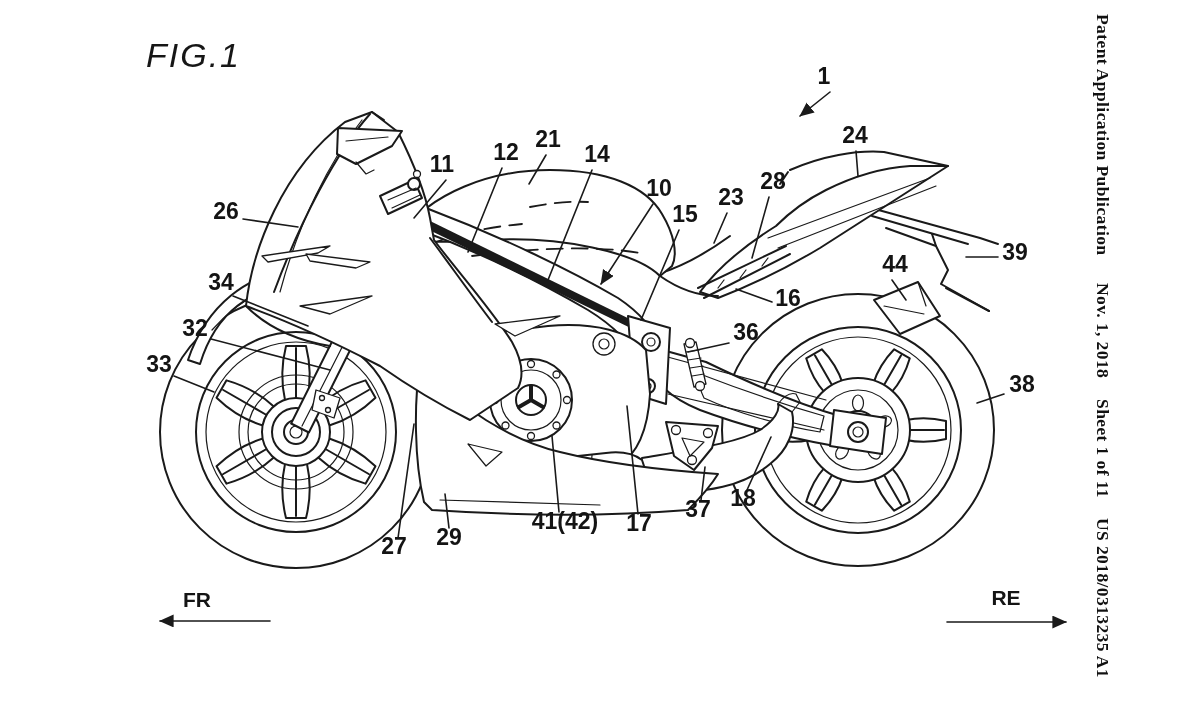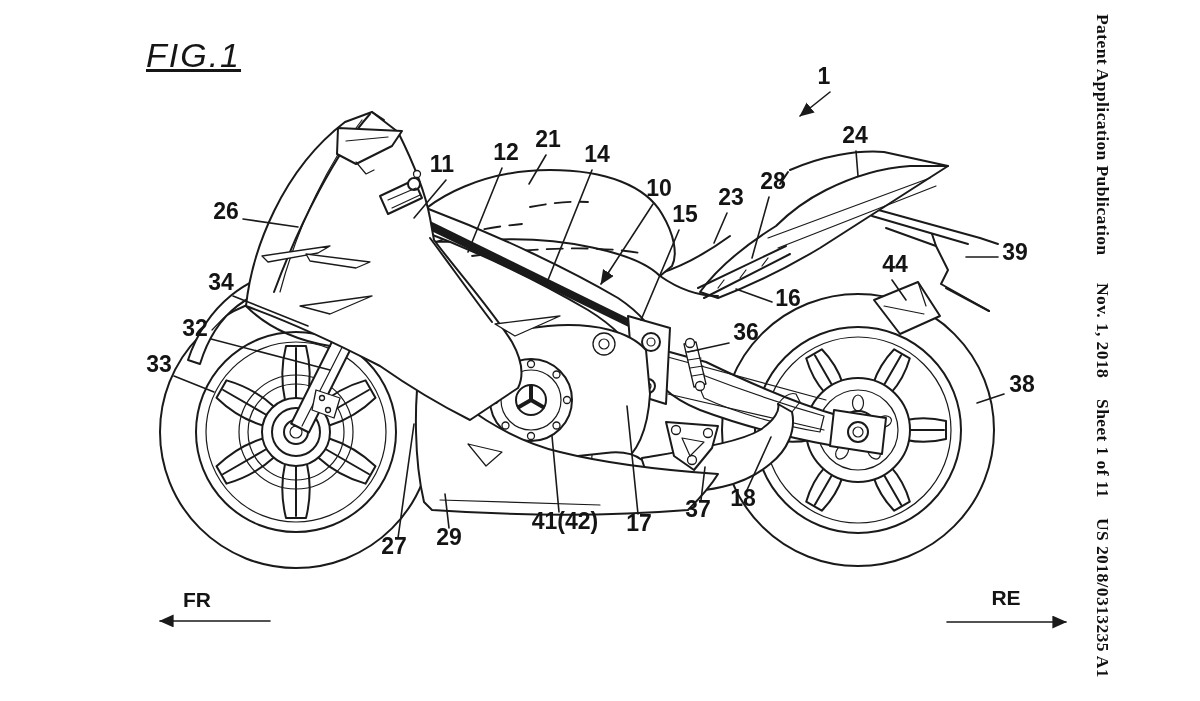--- a/index.html
+++ b/index.html
@@ -4,21 +4,21 @@
 <style>
   html,body{margin:0;padding:0;background:#e8e8e8;}
   .sheet{
     position:relative;width:1200px;height:701px;background:#ffffff;
     font-family:"Liberation Sans",sans-serif;overflow:hidden;
   }
   .fig-title{
     position:absolute;left:146px;top:36px;
     font-family:"Liberation Sans",sans-serif;
     font-style:italic;font-size:34px;font-weight:500;
-    letter-spacing:2px;color:#161616;text-decoration:underline;
+    letter-spacing:2px;color:#161616;
   }
   .side-header{
     position:absolute;top:0;left:1092px;width:30px;height:701px;color:#111;
     font-family:"Liberation Serif","DejaVu Serif",serif;font-weight:bold;
   }
   .side-header span{
     position:absolute;left:0;
     writing-mode:vertical-rl;text-orientation:mixed;
     font-size:17.5px;letter-spacing:0.4px;white-space:nowrap;
   }

